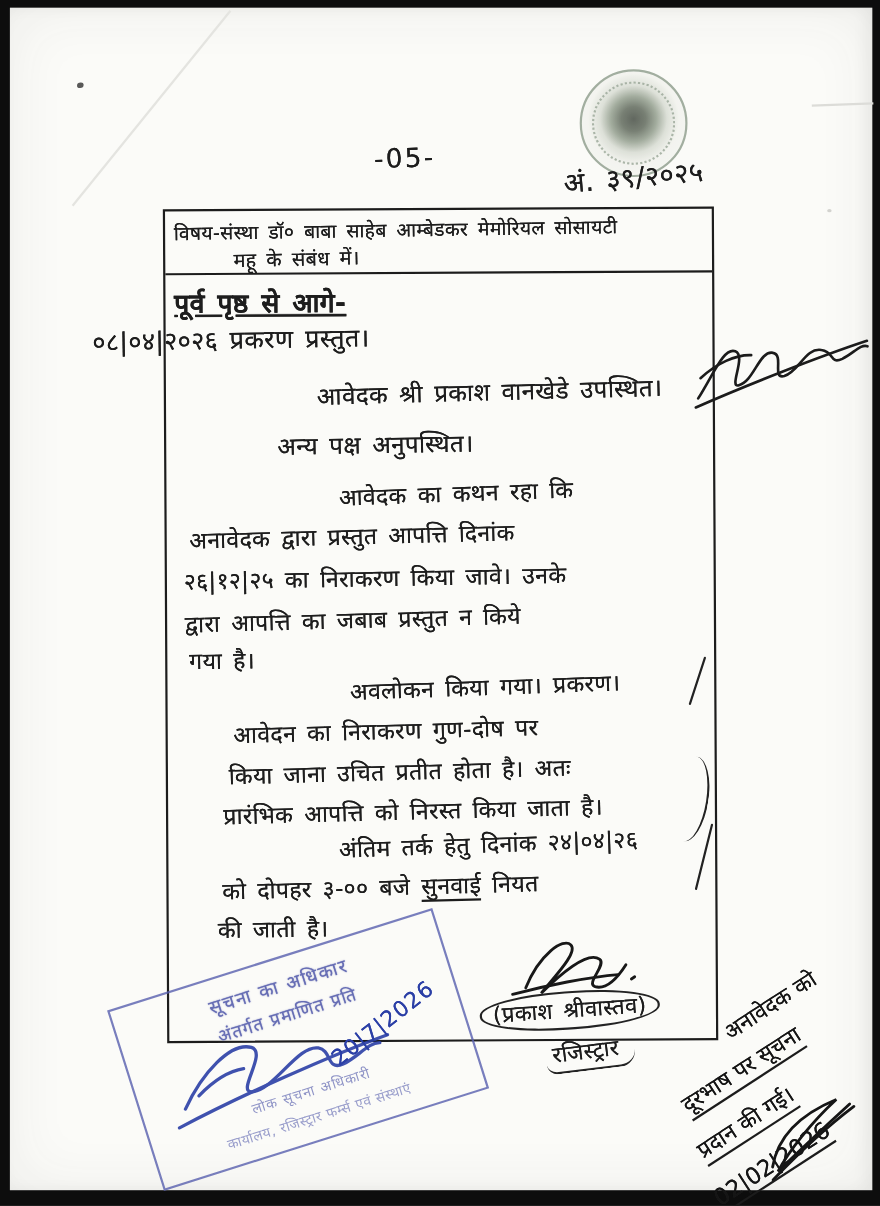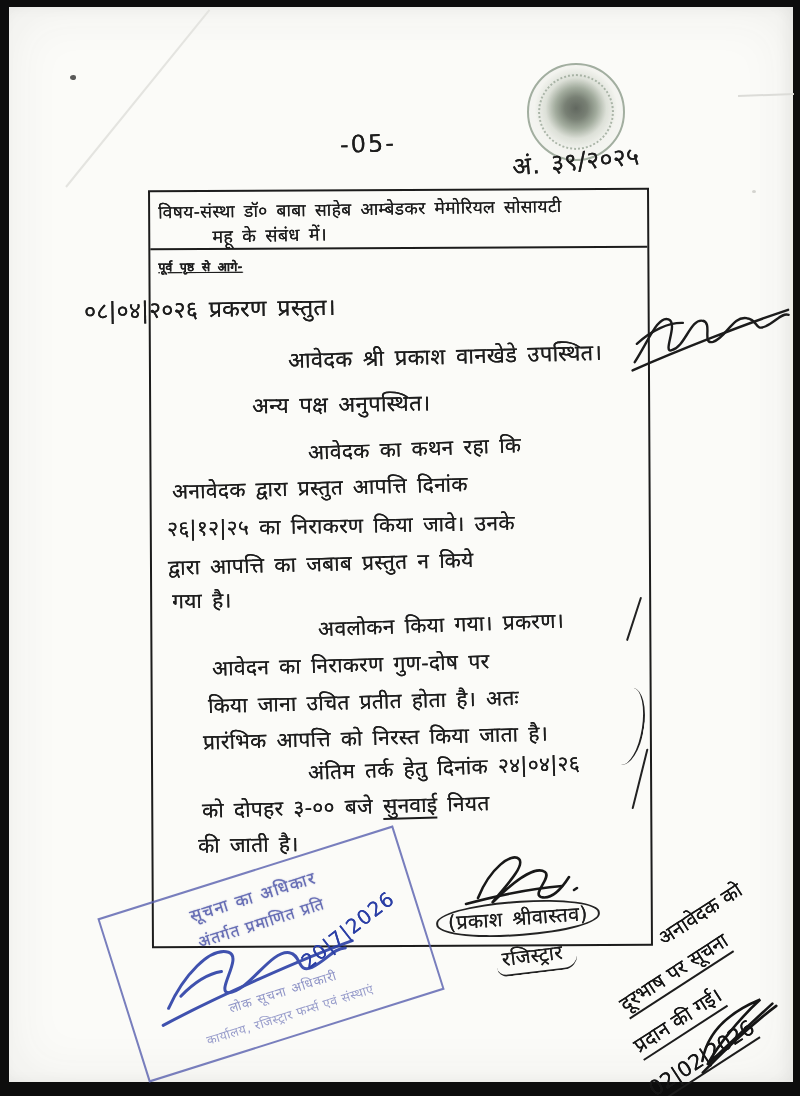--- a/index.html
+++ b/index.html
@@ -18,21 +18,21 @@
         border:2px solid #96a494;opacity:.88;
         background:radial-gradient(circle at 50% 46%, #4d544b 0%, #666f62 16%, #97a292 30%, #d9ddd4 44%, #f2f3ee 60%, #f9faf6 100%);}
   .seal::after{content:"";position:absolute;inset:9px;border-radius:50%;border:2px dotted #8d9c8b;opacity:.8;}
   .pageno{font-size:24px;transform:rotate(-2deg);letter-spacing:2px;}
   .caseno{font-size:25px;transform:rotate(-5deg);}
   .main-box{position:absolute;left:150px;top:189px;width:497px;height:754px;
             border:2.6px solid #1c1c1c;transform:rotate(-.3deg);background:transparent;}
   .box-divider{position:absolute;left:0;top:56px;width:100%;height:2.4px;background:#1c1c1c;}
   .subj1{left:8px;top:5px;font-size:17.5px;transform:rotate(-.6deg);}
   .subj2{left:62px;top:31px;font-size:18px;transform:rotate(-1deg);}
-  .cont-head{left:8px;top:66px;font-size:12px;font-weight:bold;text-decoration:underline;}
+  .cont-head{left:8px;top:66px;font-size:24px;font-weight:bold;text-decoration:underline;}
   .bl{font-size:21px;}
   .ink-stroke{position:absolute;background:#222;width:2.4px;border-radius:2px;}
   .ink-curve{position:absolute;width:22px;height:78px;border-right:2.6px solid #222;
              border-radius:0 70% 70% 0 / 0 50% 50% 0;transform:rotate(9deg);}
   .sig-svg{position:absolute;}
   .reg-name{font-size:20px;transform:rotate(-4deg);border:2px solid #232323;border-radius:48%;padding:1px 10px 3px;}
   .reg-title{font-size:20px;transform:rotate(-7deg);border-bottom:2.3px solid #232323;
              border-radius:0 0 14px 10px;padding:0 14px 3px 6px;}
   .stamp{position:absolute;left:116px;top:868px;width:306px;height:168px;
          border:2.4px solid rgba(88,95,174,.8);transform:rotate(-17.5deg);color:#666db4;}

